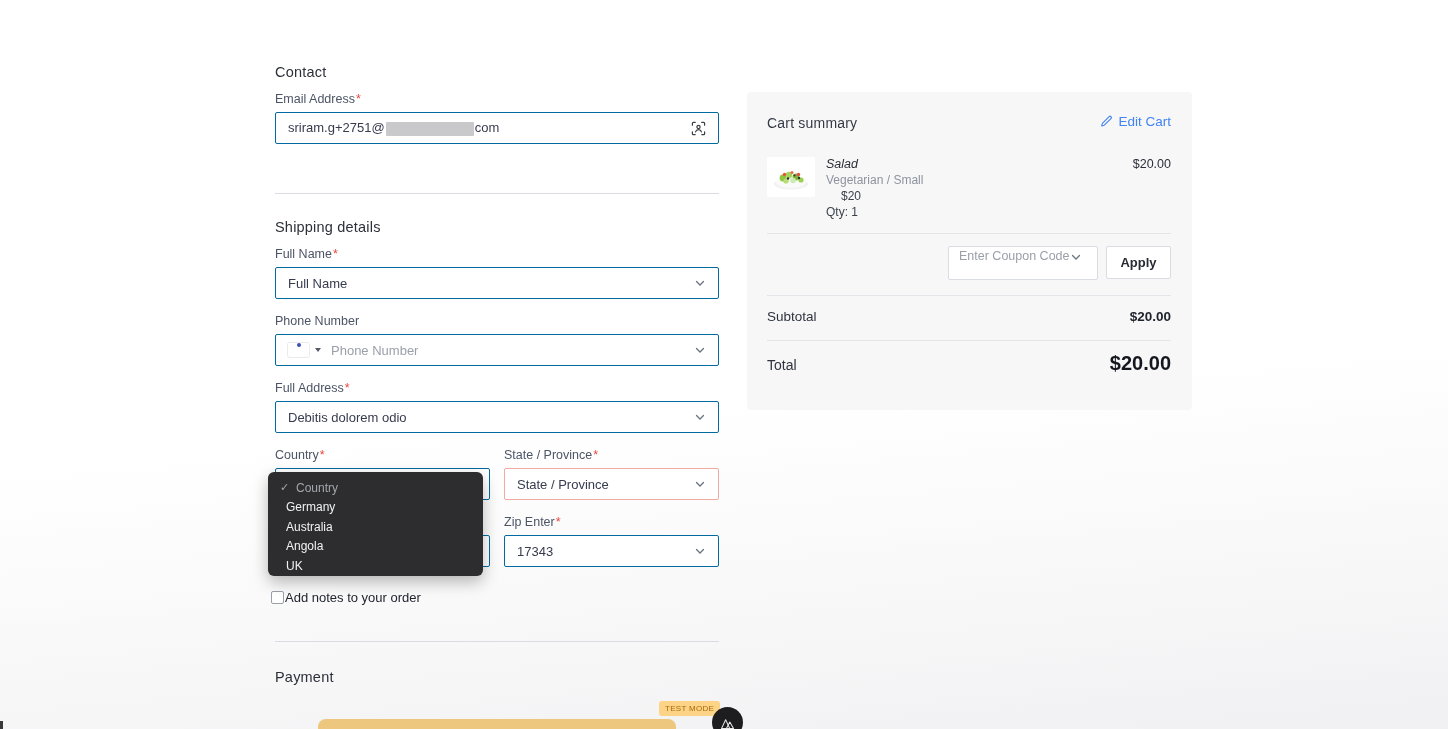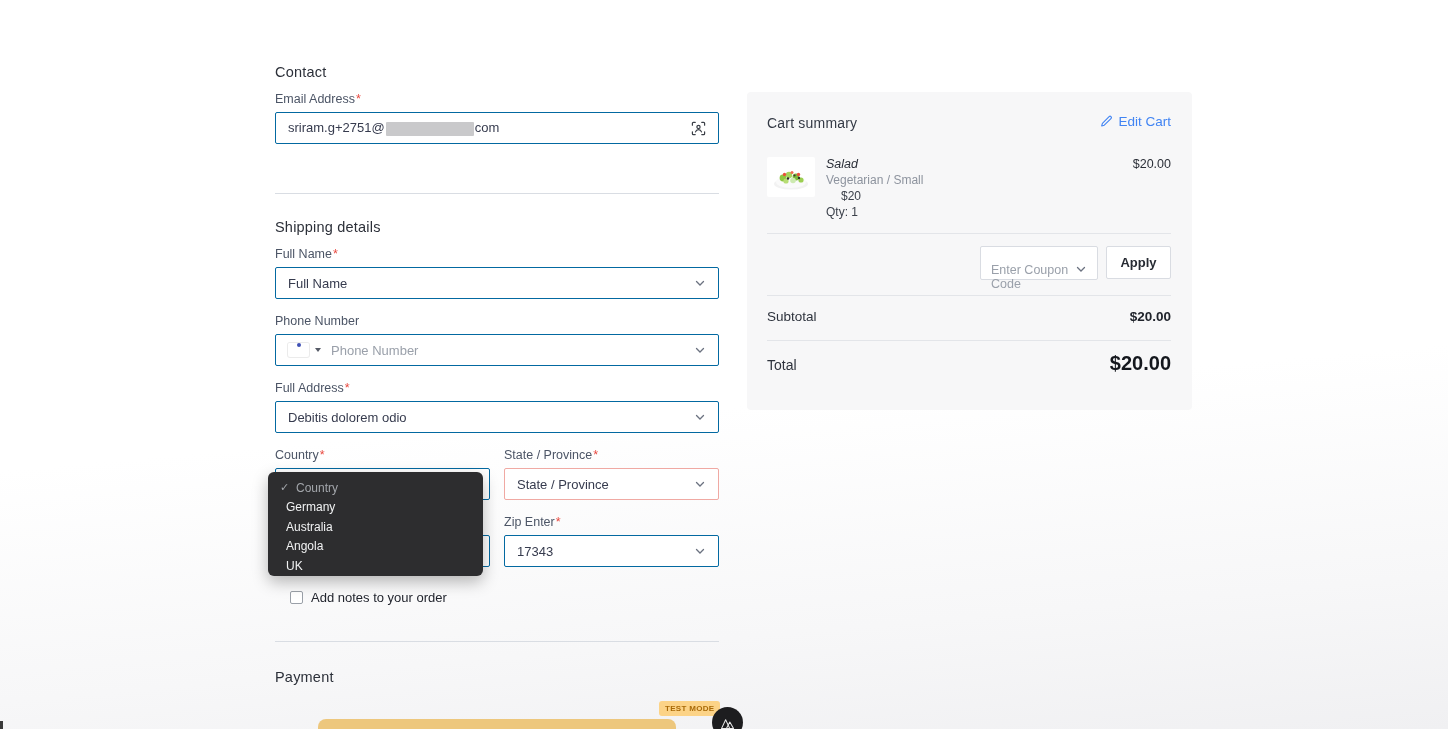--- a/index.html
+++ b/index.html
@@ -40,36 +40,36 @@
     box-shadow:0 6px 16px rgba(0,0,0,.28); padding-top:6px; z-index:5;
   }
   .dd-item { height:19.5px; display:flex; align-items:center; font-size:12px; color:#f1f2f3; padding-left:18px; cursor:default; }
   .dd-item.muted { color:#a3a6ab; padding-left:12px; }
   .dd-check { width:16px; display:inline-block; font-size:11px; color:#a3a6ab; }
 
   .checkbox { width:13px; height:13px; border:1px solid #9aa0a8; border-radius:2px; background:#fff; }
   .notes-label { font-size:13px; font-weight:500; color:#23262f; }
 
   .test-badge {
-    background:#fcd387; color:#a96a08; font-size:8px; font-weight:bold; letter-spacing:.3px;
+    background:#fcd387; color:#a96a08; font-size:8px; font-weight:normal; letter-spacing:.3px;
     padding:3px 6px; border-radius:3px;
   }
   .pay-bar { width:358px; height:10px; background:#edc77d; border-radius:8px 8px 0 0; }
   .brand-circle { width:31px; height:31px; border-radius:50%; background:#1d1d1f; display:flex; align-items:center; justify-content:center; }
 
   
   .cart-panel { left:747px; top:92px; width:445px; height:318px; background:#f7f7f8; border-radius:4px; }
   .cart-title { font-size:14px; color:#343a45; letter-spacing:.2px; }
   .edit-link { display:flex; align-items:center; gap:5px; color:#4184f3; font-size:13.5px; cursor:pointer; }
   .item-name { font-size:12.5px; color:#2b2f38; }
   .item-variant { font-size:12px; color:#8d939e; }
   .item-line { font-size:12px; color:#3c414b; }
   .line-total { font-size:12.5px; color:#2b2f38; }
   .cart-divider { height:1px; background:#e3e5e9; left:20px; right:21px; position:absolute; }
-  .coupon-select { width:118px; height:33px; background:#fff; border:1px solid #d9dce2; border-radius:2px; display:flex; align-items:flex-start; padding:16px 10px; font-size:12.5px; }
+  .coupon-select { width:150px; height:33px; background:#fff; border:1px solid #d9dce2; border-radius:2px; display:flex; align-items:flex-end; padding:16px 10px; font-size:12.5px; }
   .apply-btn { width:65px; height:33px; background:#fff; border:1px solid #d9dce2; border-radius:2px; font-size:13px; font-weight:bold; color:#272b33; display:flex; align-items:center; justify-content:center; cursor:pointer; }
   .sum-label { font-size:13.5px; color:#2e333d; }
   .sum-value { font-size:13.5px; font-weight:bold; color:#20242c; }
   .total-label { font-size:14px; color:#2e333d; }
   .total-value { font-size:20px; font-weight:bold; color:#14171d; }
 
   .corner-mark { left:0; top:721px; width:3px; height:8px; background:#3a3a3a; }
 </style>
 </head>
 <body>
@@ -180,21 +180,21 @@
       <span>Australia</span>
     </div>
   <div class="dd-item">
       <span>Angola</span>
     </div>
   <div class="dd-item">
       <span>UK</span>
     </div>
 </div>
 
-<div class="abs" style="left:277px; top:590px; display:flex; align-items:center; gap:8px;padding-left:13px;">
+<div class="abs" style="left:258px; top:590px; display:flex; align-items:center; gap:1px;padding-left:13px;">
   <span class="checkbox"></span>
   <span class="notes-label">Add notes to your order</span>
 </div>
 
 <div class="abs divider" style="left:275px; top:641px;"></div>
 
 <div class="abs section-heading" style="left:275px; top:669px;">Payment</div>
 
 <div class="abs" style="left:659px; top:697px;">
   <span class="test-badge">TEST MODE</span>

